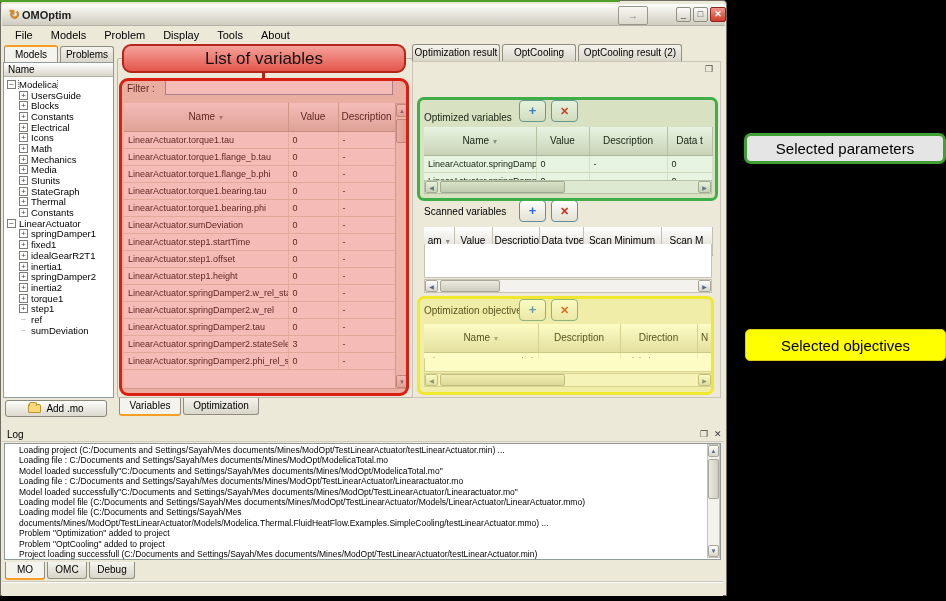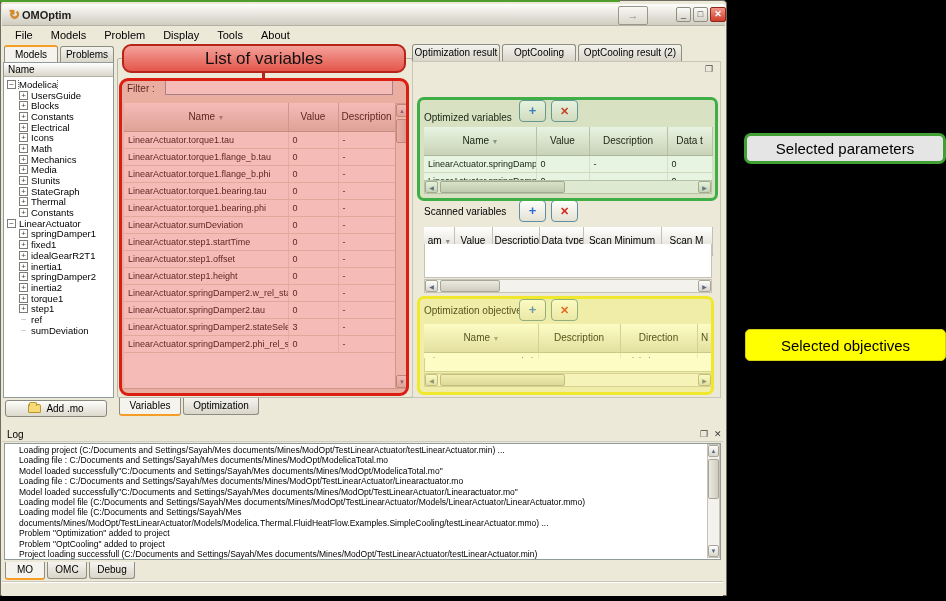--- a/index.html
+++ b/index.html
@@ -338,20 +338,25 @@
             <td>0</td>
             <td>-</td>
           </tr>
 
           <tr>
             <td>LinearActuator.springDamper2.w_rel_start</td>
             <td>0</td>
             <td>-</td>
           </tr>
 
+          <tr>
+            <td>LinearActuator.springDamper2.w_rel</td>
+            <td>0</td>
+            <td>-</td>
+          </tr>
 
           <tr>
             <td>LinearActuator.springDamper2.tau</td>
             <td>0</td>
             <td>-</td>
           </tr>
 
           <tr>
             <td>LinearActuator.springDamper2.stateSelection</td>
             <td>3</td>

